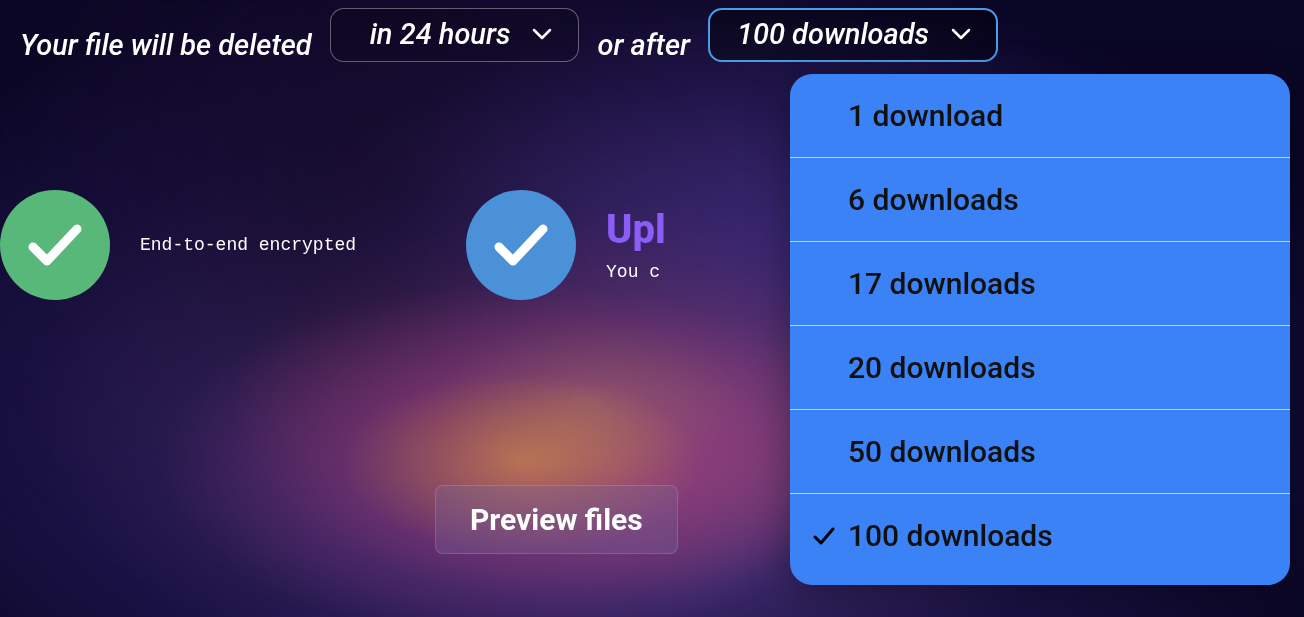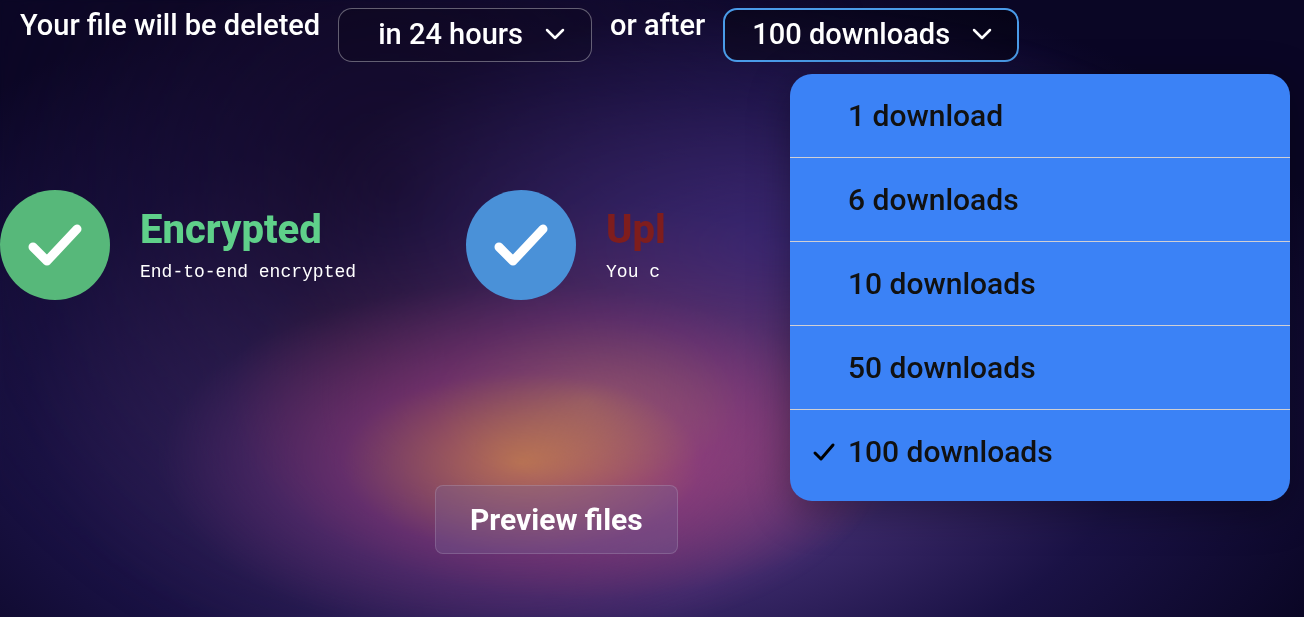--- a/index.html
+++ b/index.html
@@ -18,26 +18,27 @@
         radial-gradient(ellipse 600px 300px at 40% 75%, rgba(230,150,80,0.6) 0%, rgba(150,60,140,0.4) 30%, transparent 60%),
         radial-gradient(ellipse 800px 400px at 60% 40%, rgba(60,40,120,0.7) 0%, transparent 60%),
         radial-gradient(circle at 30% 30%, rgba(20,10,40,0.9) 0%, transparent 50%);
       filter: blur(2px);
     }
     .top-row {
       position: absolute;
       top: 8px;
       left: 20px;
       display: flex;
-      align-items: flex-start;
+      align-items: flex-end;
       gap: 18px;
       color: #fff;
       font-size: 29px;
       font-weight: 500;
       z-index: 5;
+      font-style: italic;
     }
     .static-text { white-space: nowrap; }
     .dropdown-trigger {
       display: flex;
       align-items: center;
       gap: 22px;
       padding: 8px 26px 10px 39px;
       border: 1px solid rgba(255,255,255,0.35);
       border-radius: 14px;
       color: #fff;
@@ -81,21 +82,21 @@
     .check-badge.green { background: #57b87a; }
     .check-badge.blue  { background: #4a91d8; }
     .check-badge svg { width: 60px; height: 48px; }
     .feature-title {
       font-size: 40px;
       font-weight: 800;
       line-height: 1.1;
       margin-bottom: 10px;
     }
     .feature-title.green { color: #5fd08a; }
-    .feature-title.blue  { color: #7f1d1d; }
+    .feature-title.blue  { color: #8b5cf6; }
     .feature-sub {
       color: #fff;
       font-size: 18px;
       font-weight: 500;
       white-space: nowrap;
       font-family: Liberation Mono, monospace;
     }
     .preview-btn {
       position: absolute;
       top: 485px;
@@ -173,21 +174,20 @@
 </div>
 
 <div class="features">
   <div class="feature">
     <div class="check-badge green">
       <svg viewBox="0 0 60 48">
           <path d="M8 26 L22 40 L52 8" stroke="#fff" stroke-width="9" fill="none" stroke-linecap="round" stroke-linejoin="round"></path>
         </svg>
     </div>
     <div>
-      <div class="feature-title green">Encrypted</div>
       <div class="feature-sub">End-to-end encrypted</div>
     </div>
   </div>
 
   <div class="feature">
     <div class="check-badge blue">
       <svg viewBox="0 0 60 48">
           <path d="M8 26 L22 40 L52 8" stroke="#fff" stroke-width="9" fill="none" stroke-linecap="round" stroke-linejoin="round"></path>
         </svg>
     </div>
@@ -201,21 +201,24 @@
 <div class="preview-btn">Preview files</div>
 
 <div class="dropdown-menu" id="downloads-menu">
     <div class="dropdown-option no-check">
       <span class="opt-label">1 download</span>
     </div>
     <div class="dropdown-option no-check">
       <span class="opt-label">6 downloads</span>
     </div>
     <div class="dropdown-option no-check">
-      <span class="opt-label">10 downloads</span>
+      <span class="opt-label">17 downloads</span>
+    </div>
+    <div class="dropdown-option no-check">
+      <span class="opt-label">20 downloads</span>
     </div>
     <div class="dropdown-option no-check">
       <span class="opt-label">50 downloads</span>
     </div>
     <div class="dropdown-option">
       <span class="check-slot">
         <svg viewBox="0 0 24 20">
           <path d="M3 11 L9 17 L21 3" stroke="#000" stroke-width="3" fill="none" stroke-linecap="round" stroke-linejoin="round"></path>
         </svg>
       </span>

